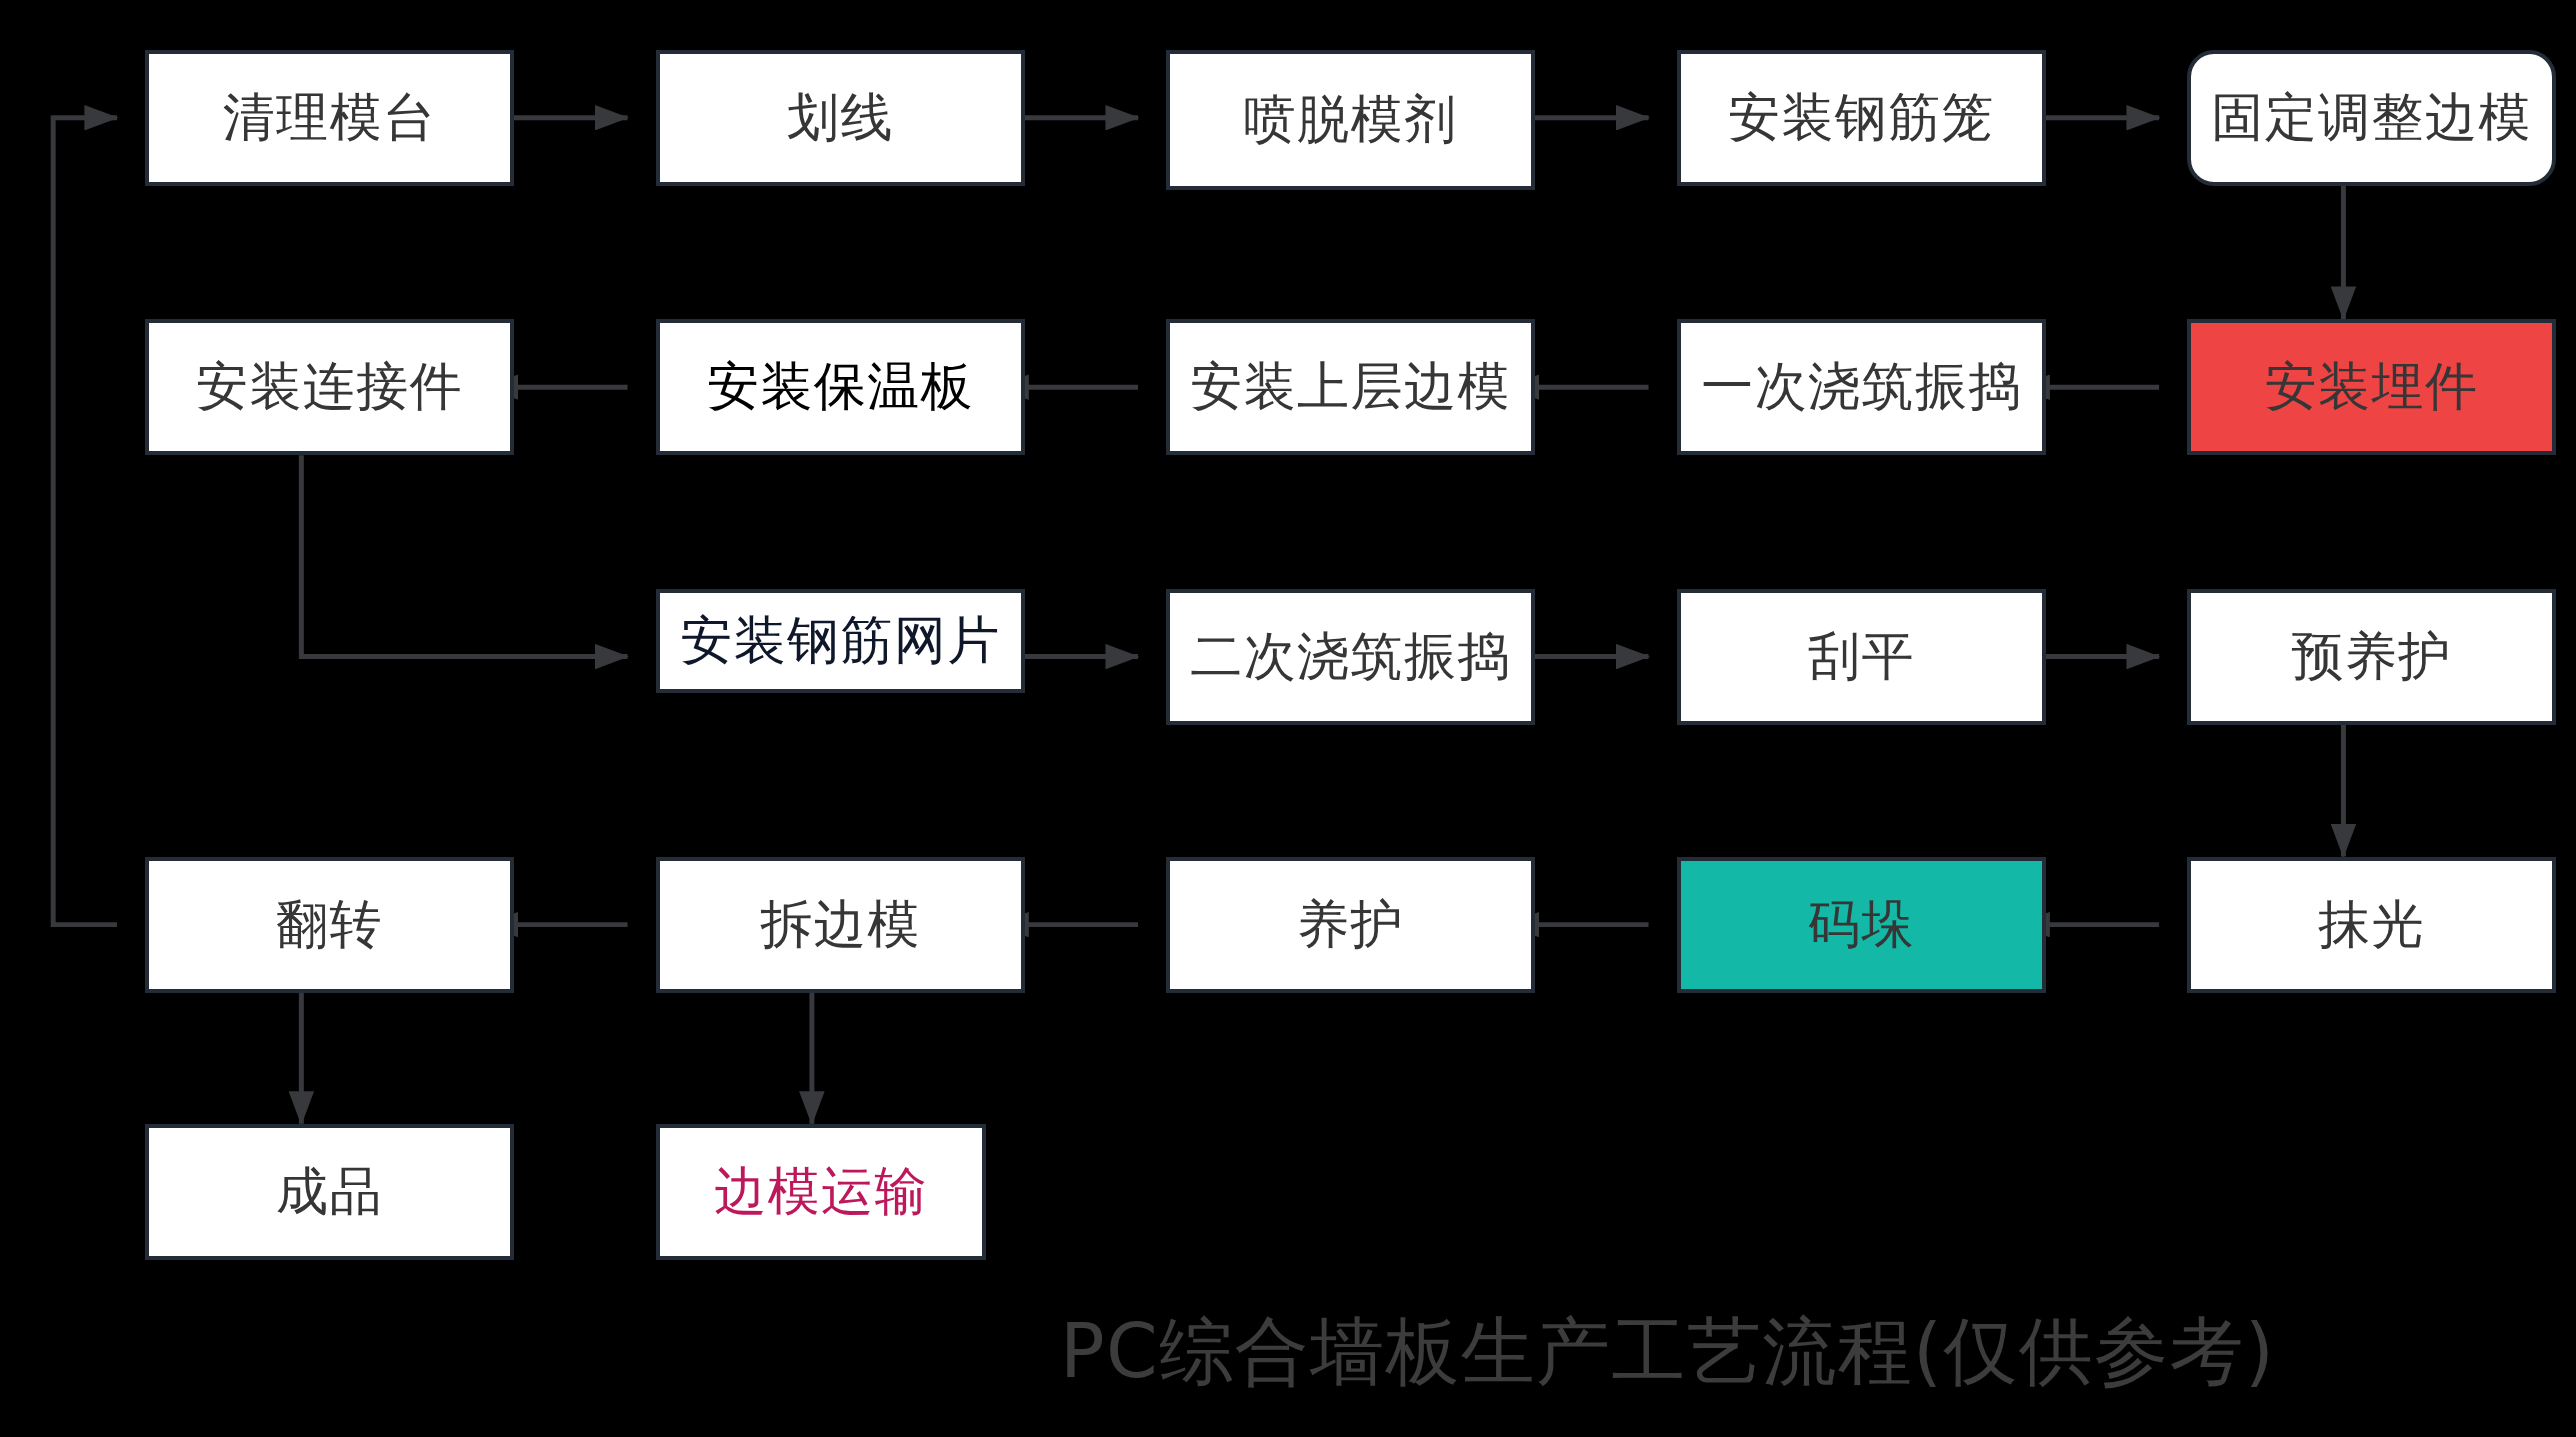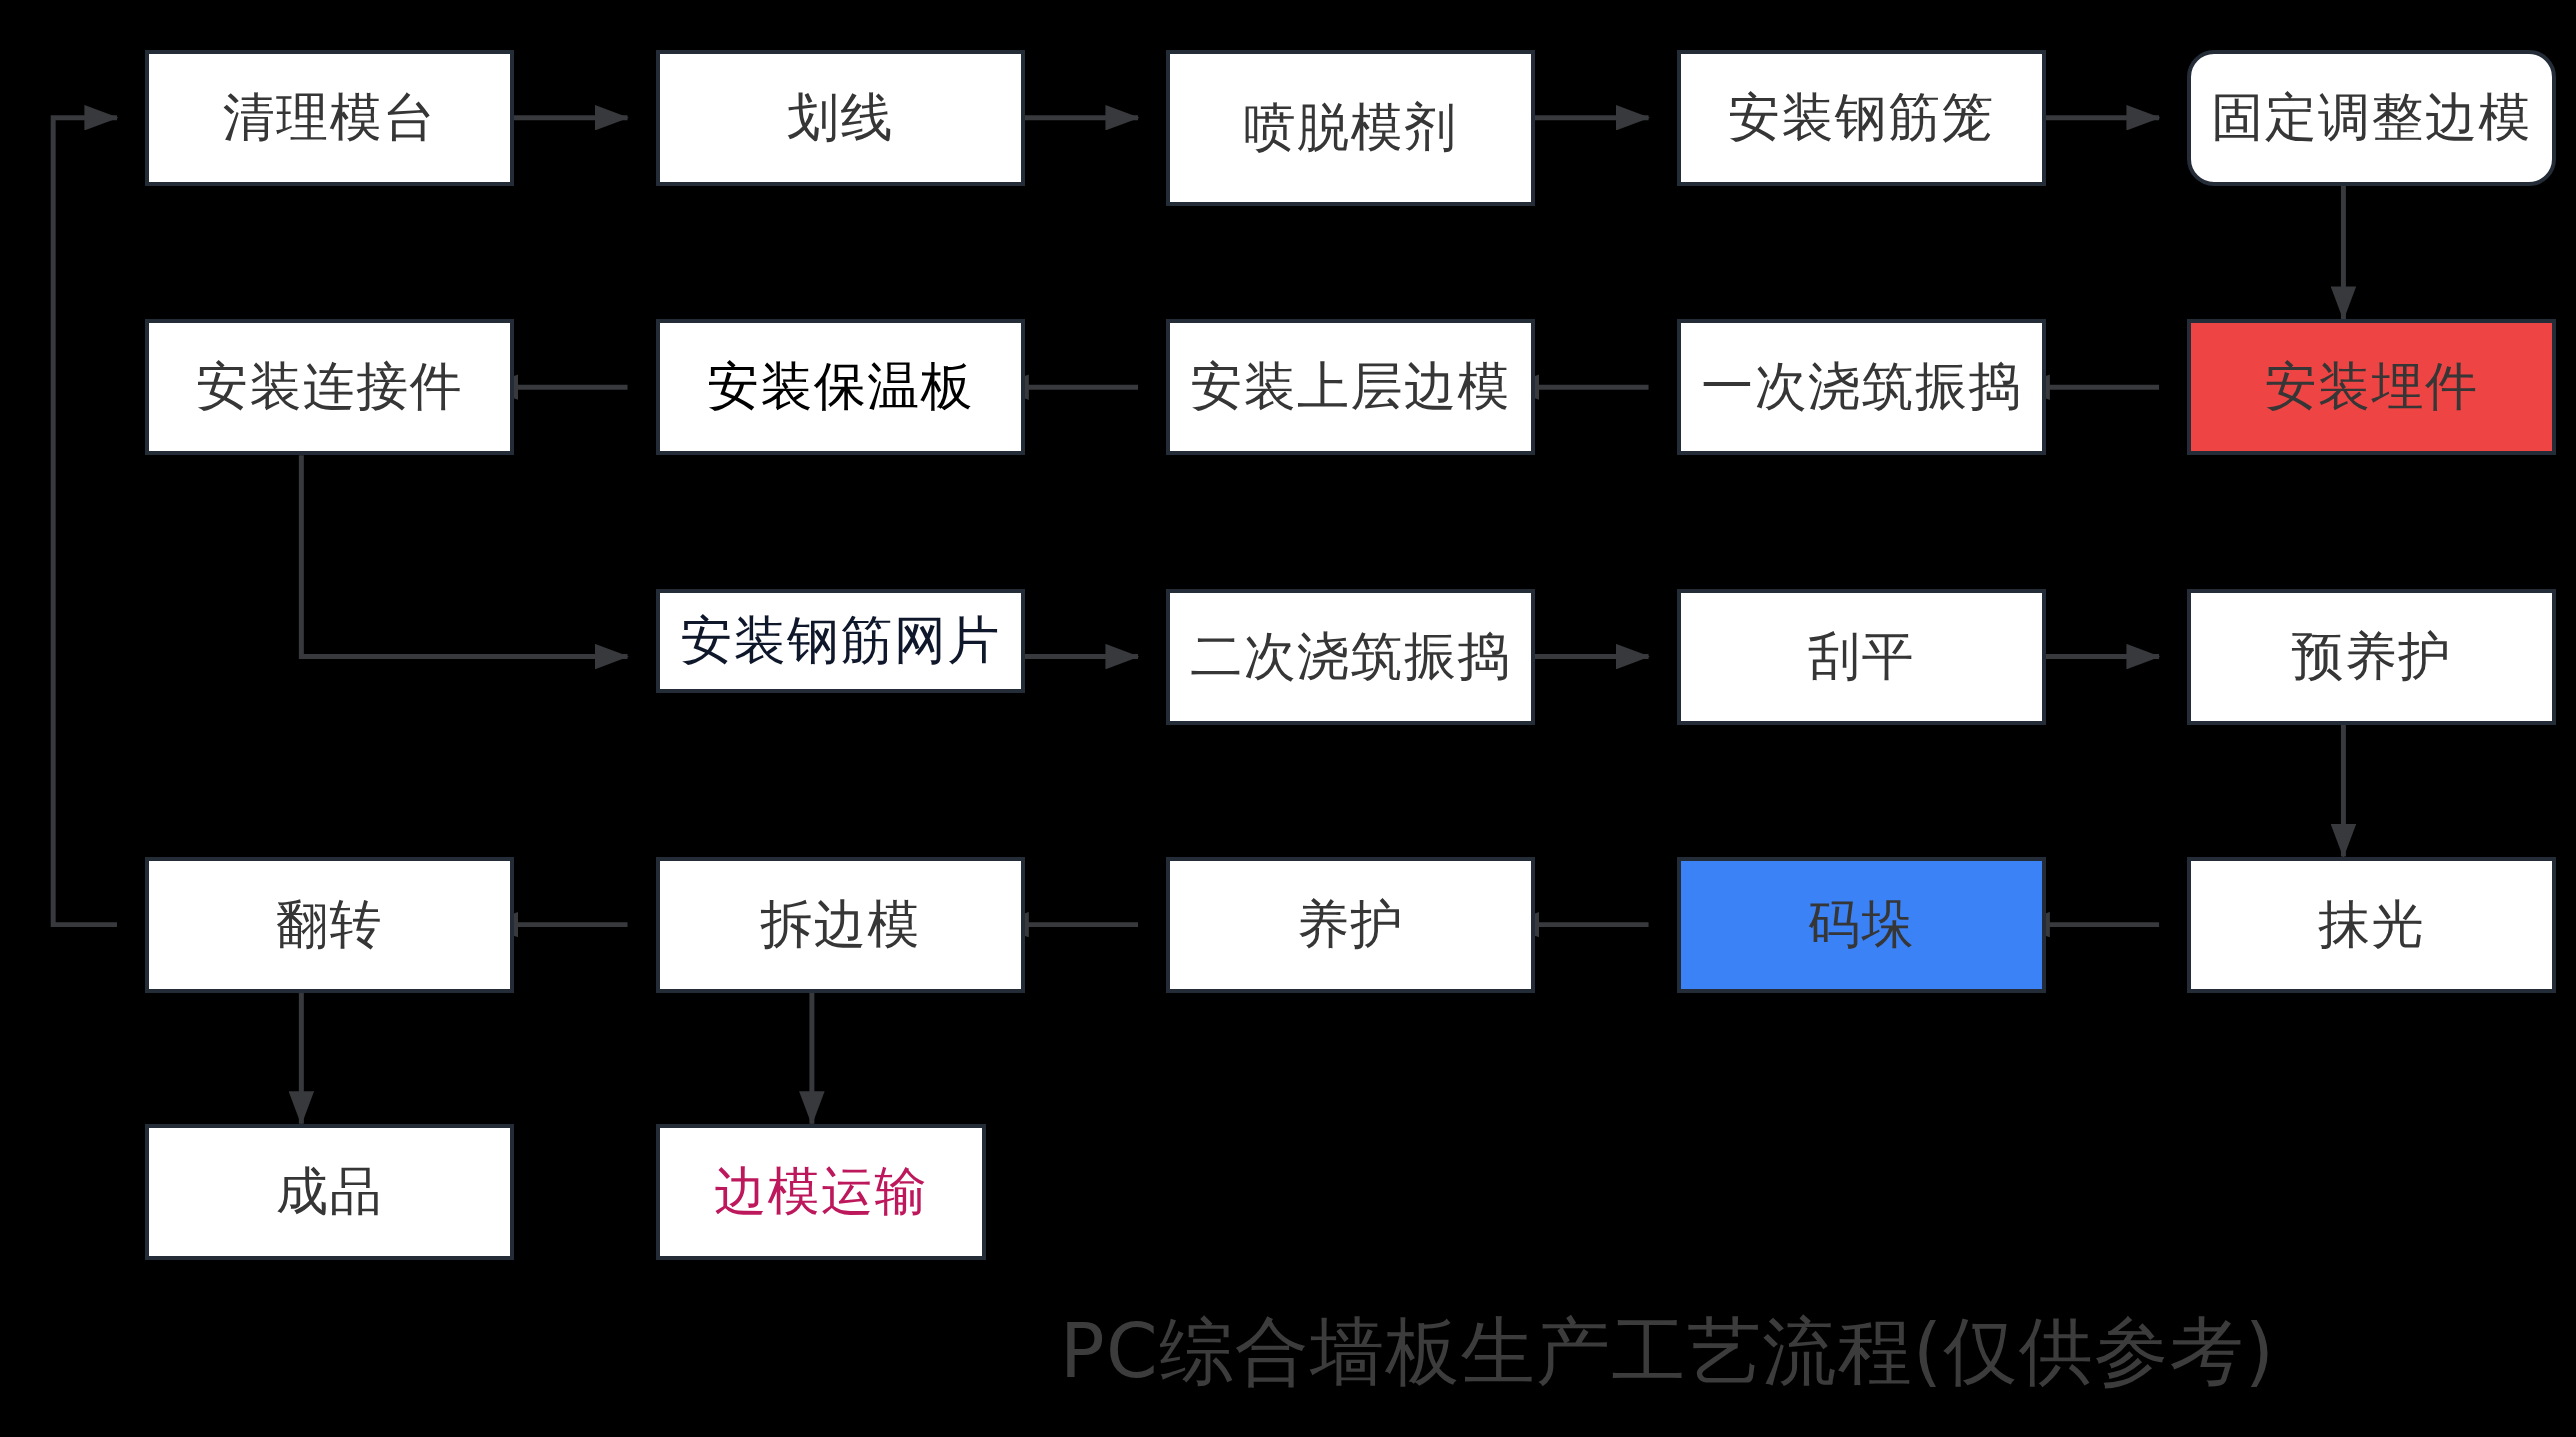--- a/index.html
+++ b/index.html
@@ -82,21 +82,21 @@
       <polyline points="425,1400 425,1585" fill="none" stroke="#37393c" stroke-width="7" stroke-linejoin="miter" marker-end="url(#arrowhead)"></polyline>
       <polyline points="1145,1400 1145,1585" fill="none" stroke="#37393c" stroke-width="7" stroke-linejoin="miter" marker-end="url(#arrowhead)"></polyline>
     </svg>
 
   <div class="flow-node" style="left: 117px; top: 50px; width: 369px; height: 136px; background: rgb(255, 255, 255); border-color: rgb(36, 44, 55); color: rgb(54, 54, 54);">
       <span class="node-label">清理模台</span>
     </div>
     <div class="flow-node" style="left: 628px; top: 50px; width: 369px; height: 136px; background: rgb(255, 255, 255); border-color: rgb(36, 44, 55); color: rgb(54, 54, 54);">
       <span class="node-label">划线</span>
     </div>
-    <div class="flow-node" style="left: 1138px; top: 50px; width: 369px; height: 156px; background: rgb(255, 255, 255); border-color: rgb(36, 44, 55); color: rgb(54, 54, 54);">
+    <div class="flow-node" style="left: 1138px; top: 50px; width: 369px; height: 140px; background: rgb(255, 255, 255); border-color: rgb(36, 44, 55); color: rgb(54, 54, 54);">
       <span class="node-label">喷脱模剂</span>
     </div>
     <div class="flow-node" style="left: 1649px; top: 50px; width: 369px; height: 136px; background: rgb(255, 255, 255); border-color: rgb(36, 44, 55); color: rgb(54, 54, 54);">
       <span class="node-label">安装钢筋笼</span>
     </div>
     <div class="flow-node" style="left: 2159px; top: 50px; width: 369px; height: 136px; background: rgb(255, 255, 255); border-color: rgb(36, 44, 55); color: rgb(54, 54, 54); border-radius: 27px;">
       <span class="node-label">固定调整边模</span>
     </div>
     <div class="flow-node" style="left: 117px; top: 319px; width: 369px; height: 136px; background: rgb(255, 255, 255); border-color: rgb(36, 44, 55); color: rgb(54, 54, 54);">
       <span class="node-label">安装连接件</span>
@@ -127,21 +127,21 @@
     </div>
     <div class="flow-node" style="left: 117px; top: 857px; width: 369px; height: 136px; background: rgb(255, 255, 255); border-color: rgb(36, 44, 55); color: rgb(54, 54, 54);">
       <span class="node-label">翻转</span>
     </div>
     <div class="flow-node" style="left: 628px; top: 857px; width: 369px; height: 136px; background: rgb(255, 255, 255); border-color: rgb(36, 44, 55); color: rgb(54, 54, 54);">
       <span class="node-label">拆边模</span>
     </div>
     <div class="flow-node" style="left: 1138px; top: 857px; width: 369px; height: 136px; background: rgb(255, 255, 255); border-color: rgb(36, 44, 55); color: rgb(54, 54, 54);">
       <span class="node-label">养护</span>
     </div>
-    <div class="flow-node" style="left: 1649px; top: 857px; width: 369px; height: 136px; background: #3b82f6; border-color: rgb(36, 44, 55); color: rgb(54, 54, 54);">
+    <div class="flow-node" style="left: 1649px; top: 857px; width: 369px; height: 136px; background: #14b8a6; border-color: rgb(36, 44, 55); color: rgb(54, 54, 54);">
       <span class="node-label">码垛</span>
     </div>
     <div class="flow-node" style="left: 2159px; top: 857px; width: 369px; height: 136px; background: rgb(255, 255, 255); border-color: rgb(36, 44, 55); color: rgb(54, 54, 54);">
       <span class="node-label">抹光</span>
     </div>
     <div class="flow-node" style="left: 117px; top: 1124px; width: 369px; height: 136px; background: rgb(255, 255, 255); border-color: rgb(36, 44, 55); color: rgb(54, 54, 54);">
       <span class="node-label">成品</span>
     </div>
     <div class="flow-node" style="left: 628px; top: 1124px; width: 330px; height: 136px; background: rgb(255, 255, 255); border-color: rgb(36, 44, 55); color: #be185d; font-family: Liberation Mono, monospace;">
       <span class="node-label">边模运输</span>

